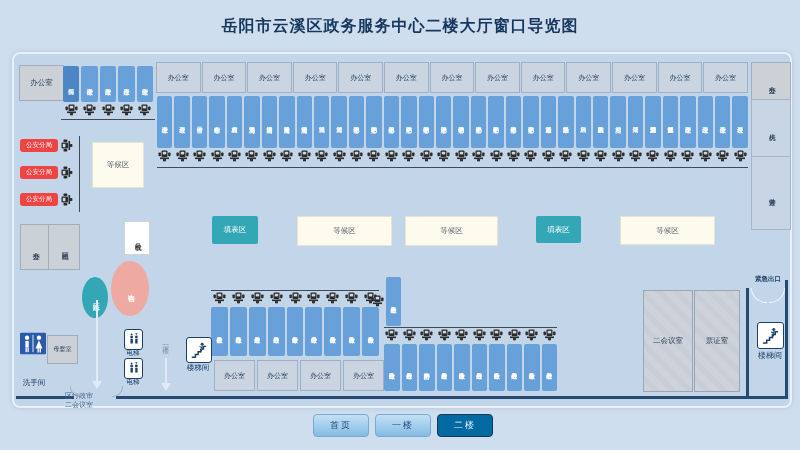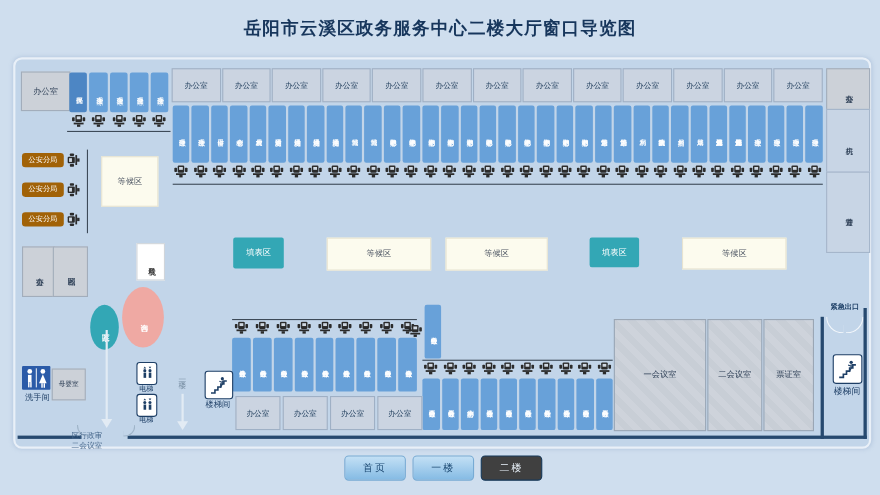--- a/index.html
+++ b/index.html
@@ -19,34 +19,34 @@
   .wing .win:first-child .wlbl{background:#4d86c4}
   .wicon{width:13px;height:13px;flex:0 0 auto}
   .wicon svg{display:block;width:13px;height:13px}
   .cline{background:#3d4a58;height:1px}
   .vline{background:#3d4a58;width:1px}
   
   .groom{background:#ccd1d8;border:1px solid #a2adbb;color:#2c3e55;display:flex;align-items:center;justify-content:center;text-align:center}
   .vtext{writing-mode:vertical-lr;text-orientation:upright;line-height:1.05}
   .cream{background:#fcfbee;border:1px solid #e7e3d0;color:#4c5562;font-size:7.5px;display:flex;align-items:center;justify-content:center}
   .teal{background:#33a7b5;border-radius:2px;color:#fff;font-size:7.5px;display:flex;align-items:center;justify-content:center}
-  .psb{background:#a16207;border-radius:3px;color:#fff;font-size:6.5px;display:flex;align-items:center;justify-content:center;width:38px;height:13px}
+  .psb{background:#ef4444;border-radius:3px;color:#fff;font-size:6.5px;display:flex;align-items:center;justify-content:center;width:38px;height:13px}
   .ell{border-radius:50%;color:#fff;display:flex;align-items:center;justify-content:center}
   .hatch{background:repeating-linear-gradient(45deg,#ced3db 0 6px,#c8ced6 6px 12px);border:1px solid #9aa6b4;color:#2c3e55;font-size:7.5px;display:flex;align-items:center;justify-content:center}
   .wall{background:#26496f}
   .iconbox{background:#fff;border:1.6px solid #1e3f66;border-radius:3px;display:flex;align-items:center;justify-content:center}
   .slabel{color:#1e3f66;font-size:7.5px;text-align:center}
   .paleArrow{width:2px;background:#e2ebf4}
   .paleArrow::after{content:"";position:absolute;left:-4px;bottom:-8px;border:5px solid transparent;border-top:8px solid #e2ebf4}
   .curve{width:10px;height:10px;border:1.3px solid #9fb4c8;border-radius:0 0 10px 0;border-top:none;border-left:none}
   .curve.m{transform:scaleX(-1)}
   .doorarc{width:15px;height:14px;border-left:1.5px solid #f3f7fb;border-bottom:1.5px solid #f3f7fb;border-radius:0 0 0 15px}
   .doorarc.m{transform:scaleX(-1)}
   .navbtn{width:54px;height:21px;border-radius:4px;border:1px solid #78abd4;background:linear-gradient(#c3e0f5,#85bbe4);color:#1d4a73;font-size:9px;display:flex;align-items:center;justify-content:center;letter-spacing:2px;cursor:pointer}
-  .navbtn.active{background:#404040;border-color:#16395a;color:#eaf3fb}
+  .navbtn.active{background:#0369a1;border-color:#16395a;color:#eaf3fb}
 </style>
 </head>
 <body>
 
 <div class="stage">
 
   <div class="abs title">岳阳市云溪区政务服务中心二楼大厅窗口导览图</div>
   <div class="abs panel"></div>
 
   <div class="abs groom" style="left:19px;top:65px;width:43px;height:34px;font-size:7.5px">办公室</div>
@@ -919,21 +919,20 @@
       </div>
     </div>
 
   <div class="abs orow" style="left:214px;top:360px;width:170px;height:31px;gap:2px">
       <div class="office">办公室</div>
       <div class="office">办公室</div>
       <div class="office">办公室</div>
       <div class="office">办公室</div>
     </div>
 
-  <div class="abs hatch" style="left:558px;top:290px;width:82px;height:100px">一会议室</div>
   <div class="abs hatch" style="left:643px;top:290px;width:48px;height:100px">二会议室</div>
   <div class="abs hatch" style="left:694px;top:290px;width:44px;height:100px">票证室</div>
 
   <div class="abs wall" style="left:16px;top:396px;width:58px;height:3px"></div>
   <div class="abs wall" style="left:116px;top:396px;width:672px;height:3px"></div>
   <div class="abs wall" style="left:785px;top:280px;width:3px;height:119px"></div>
   <div class="abs wall" style="left:746px;top:288px;width:3px;height:111px"></div>
 
   <div class="abs" style="left:747px;top:275px;width:42px;text-align:center;font-size:6.5px;color:#1d3f66;font-weight:bold">紧急出口</div>
   <div class="abs doorarc" style="left:751px;top:288px"></div>
@@ -955,21 +954,21 @@
         <circle cx="6.5" cy="4.6" r="2" fill="#fff"></circle>
         <rect x="5" y="7.5" width="3" height="6" fill="#fff"></rect>
         <rect x="5.1" y="13.5" width="1.2" height="4.5" fill="#fff"></rect>
         <rect x="6.9" y="13.5" width="1.2" height="4.5" fill="#fff"></rect>
         <circle cx="17.5" cy="4.6" r="2" fill="#fff"></circle>
         <path d="M17.5 7 l3.2 7.5 h-6.4 z" fill="#fff"></path>
         <rect x="16.2" y="14.5" width="1.2" height="3.8" fill="#fff"></rect>
         <rect x="18.1" y="14.5" width="1.2" height="3.8" fill="#fff"></rect>
       </svg>
   </div>
-  <div class="abs slabel" style="left:14px;top:357px;width:40px;font-size:7.5px">洗手间</div>
+  <div class="abs slabel" style="left:14px;top:378px;width:40px;font-size:7.5px">洗手间</div>
   <div class="abs groom" style="left:47px;top:335px;width:29px;height:27px;font-size:6px">母婴室</div>
 
   <div class="abs iconbox" style="left:124px;top:329px;width:17px;height:19px">
     <svg viewBox="0 0 16 18" width="14" height="16">
         <circle cx="5.3" cy="5.5" r="1.6" fill="#1e3f66"></circle>
         <rect x="4" y="7.6" width="2.7" height="5.4" fill="#1e3f66"></rect>
         <circle cx="10.7" cy="5.5" r="1.6" fill="#1e3f66"></circle>
         <rect x="9.4" y="7.6" width="2.7" height="5.4" fill="#1e3f66"></rect>
         <path d="M5.3 1.2 l1.4 2 h-2.8 z M10.7 3.4 l-1.4 -2 h2.8 z" fill="#1e3f66"></path>
       </svg>

